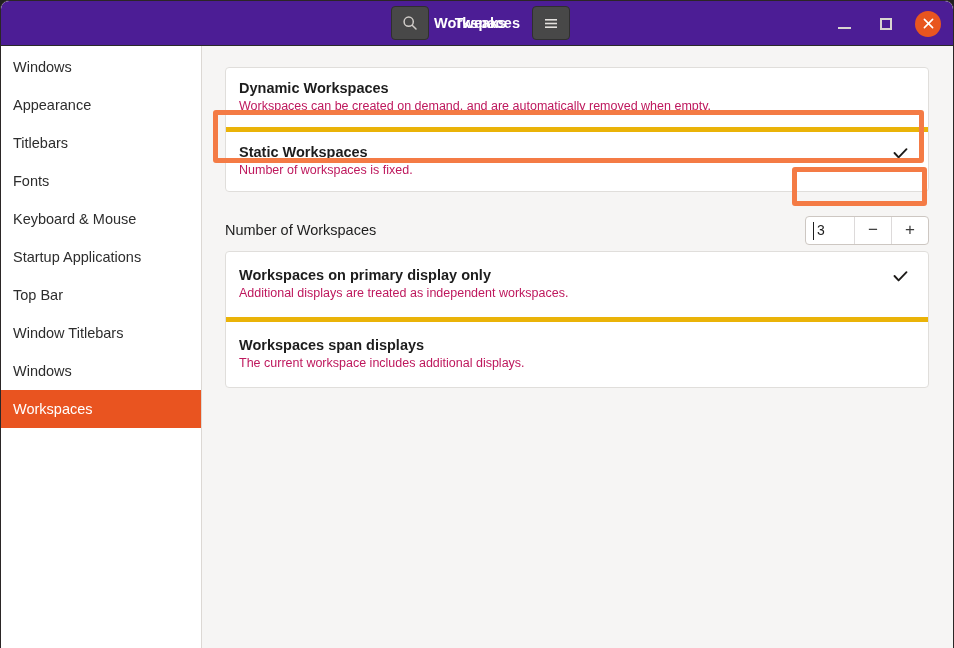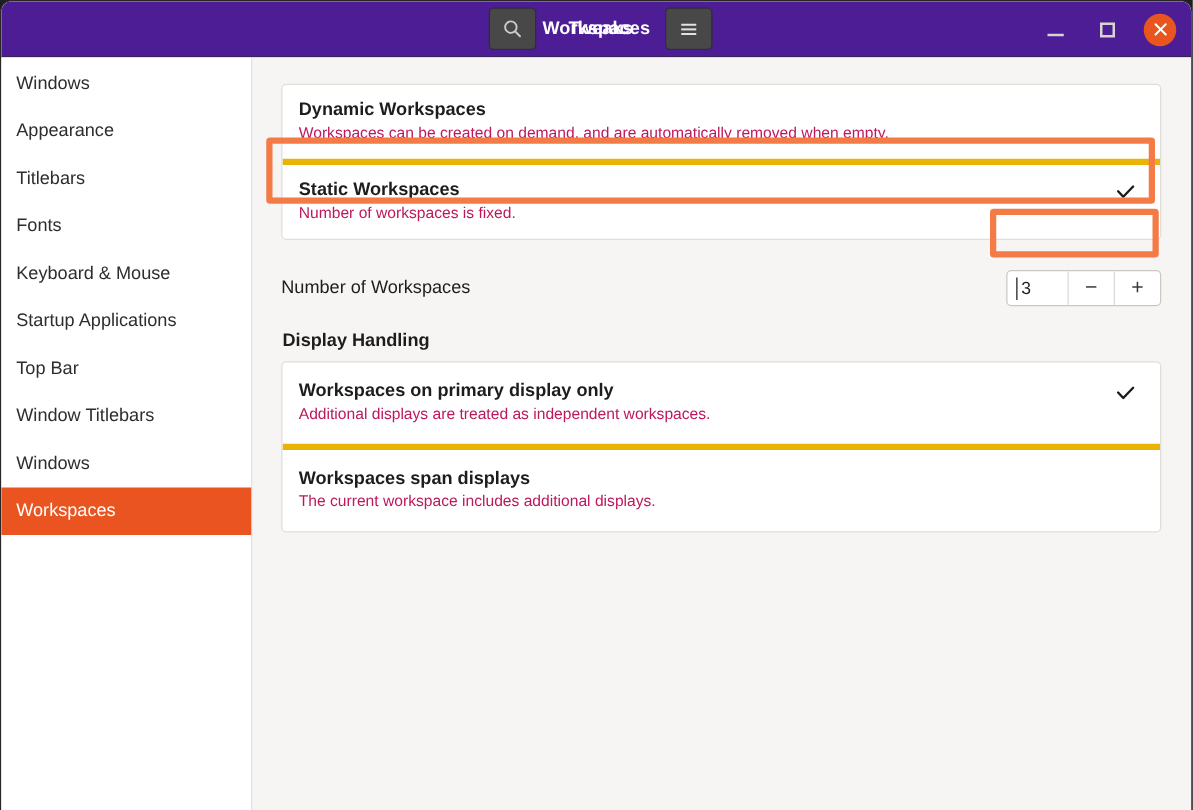--- a/index.html
+++ b/index.html
@@ -392,21 +392,20 @@
           <div class="spin-widget">
             <div class="spin-entry">
               <span class="caret"></span>
               <span class="spin-value">3</span>
             </div>
             <div class="spin-btn">−</div>
             <div class="spin-btn">+</div>
           </div>
         </div>
 
-        <div class="section-head">Display Handling</div>
 
         <div class="card">
           <div class="card-row tall">
             <div class="row-texts">
               <div class="row-title">Workspaces on primary display only</div>
               <div class="row-sub">Additional displays are treated as independent workspaces.</div>
             </div>
             <div class="check">
               <svg width="17" height="17" viewBox="0 0 17 17">
                 <polyline points="2.5,8 6.6,12.4 14.5,4.2" fill="none" stroke="#1d1b19" stroke-width="1.9" stroke-linecap="round" stroke-linejoin="round"></polyline>

